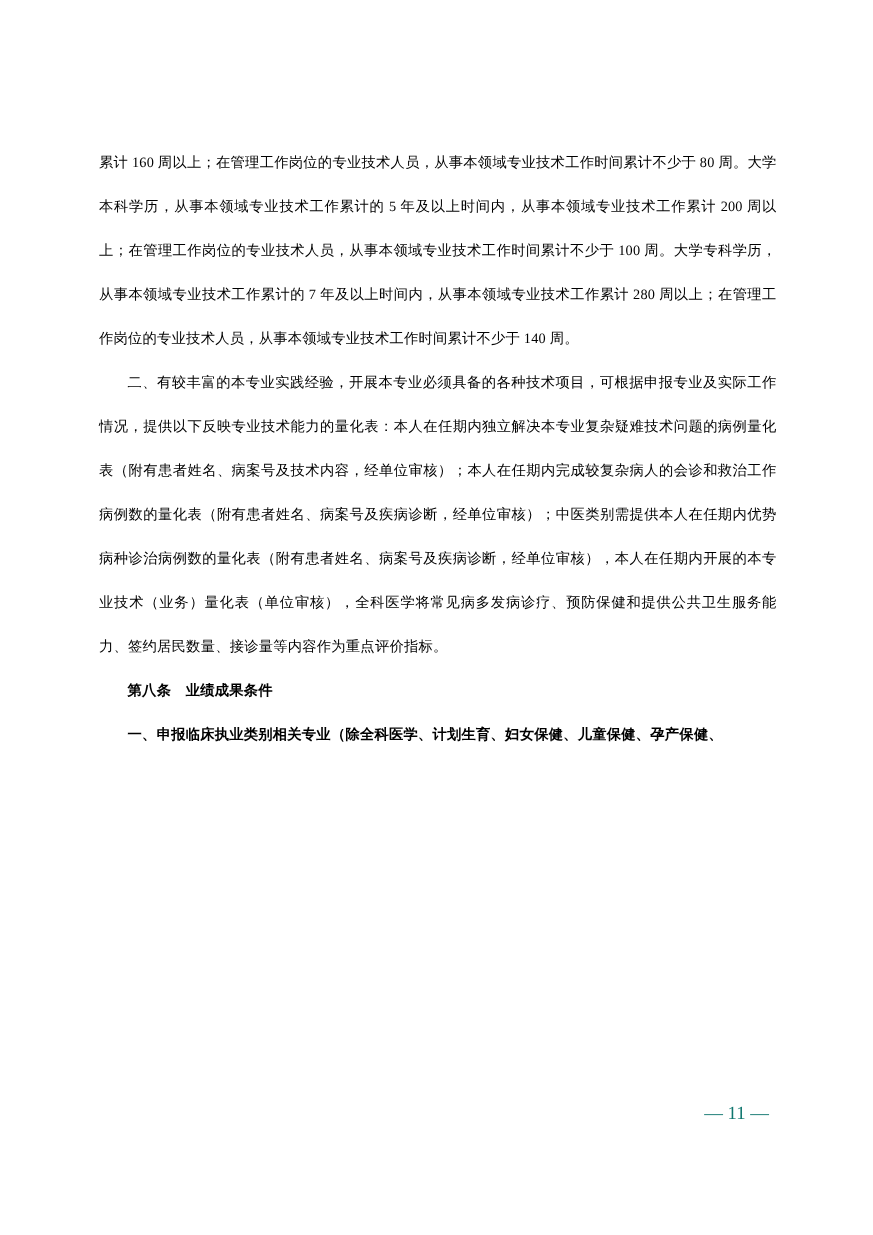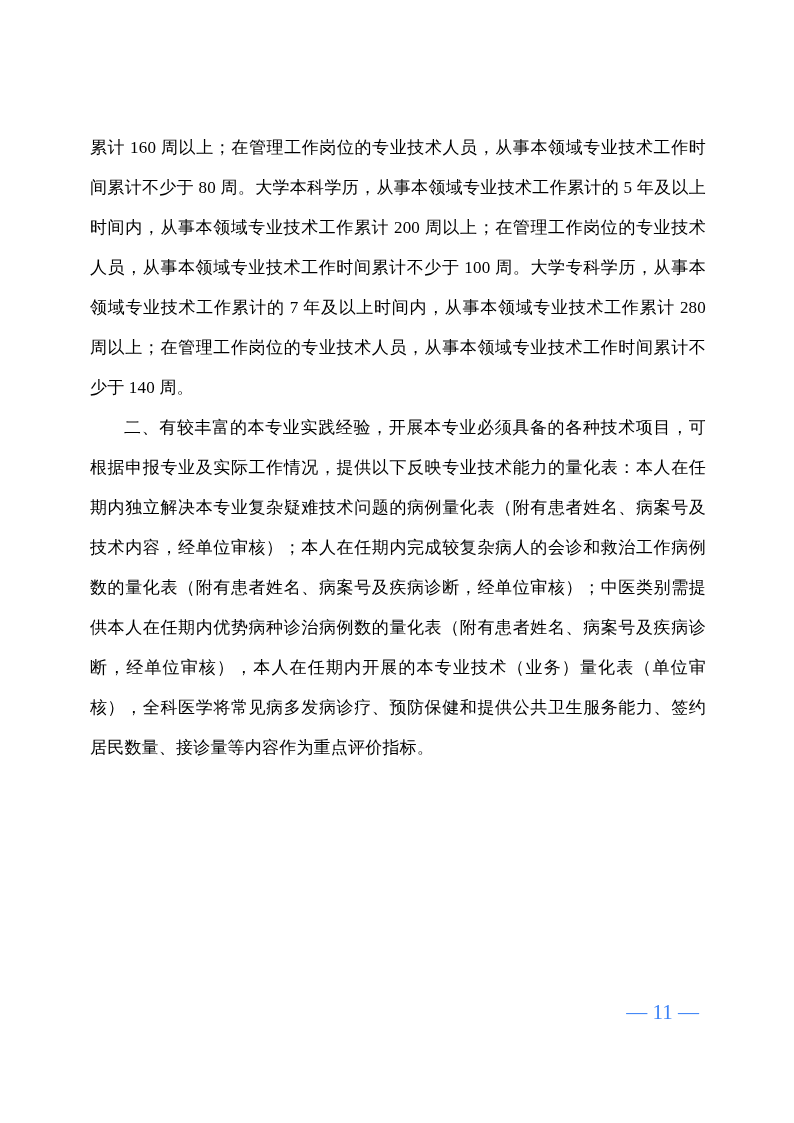--- a/index.html
+++ b/index.html
@@ -16,45 +16,47 @@
     color: #000000;
   }
   .page-body {
     position: absolute;
     left: 90px;
     top: 128px;
     width: 616px;
   }
   .page-body p {
     margin: 0;
-    font-size: 17px;
+    font-size: 13px;
     line-height: 40px;
     text-align: justify;
     text-justify: inter-ideograph;
     text-indent: 2em;
     letter-spacing: 0.2px;
   }
   .page-body p.no-indent {
     text-indent: 0;
   }
   .page-body p.bold {
     font-weight: bold;
   }
   .page-footer {
     position: absolute;
     top: 1000px;
     right: 95px;
-    font-size: 21px;
+    font-size: 17px;
     line-height: 24px;
     font-family: "Liberation Serif", "DejaVu Serif", serif;
-    color: #3b82f6;
+    color: #0f766e;
     white-space: nowrap;
   }
 </style>
 </head>
 <body>
 
 <div class="page-body">
   <p class="no-indent">累计 160 周以上；在管理工作岗位的专业技术人员，从事本领域专业技术工作时间累计不少于 80 周。大学本科学历，从事本领域专业技术工作累计的 5 年及以上时间内，从事本领域专业技术工作累计 200 周以上；在管理工作岗位的专业技术人员，从事本领域专业技术工作时间累计不少于 100 周。大学专科学历，从事本领域专业技术工作累计的 7 年及以上时间内，从事本领域专业技术工作累计 280 周以上；在管理工作岗位的专业技术人员，从事本领域专业技术工作时间累计不少于 140 周。</p>
   <p>二、有较丰富的本专业实践经验，开展本专业必须具备的各种技术项目，可根据申报专业及实际工作情况，提供以下反映专业技术能力的量化表：本人在任期内独立解决本专业复杂疑难技术问题的病例量化表（附有患者姓名、病案号及技术内容，经单位审核）；本人在任期内完成较复杂病人的会诊和救治工作病例数的量化表（附有患者姓名、病案号及疾病诊断，经单位审核）；中医类别需提供本人在任期内优势病种诊治病例数的量化表（附有患者姓名、病案号及疾病诊断，经单位审核），本人在任期内开展的本专业技术（业务）量化表（单位审核），全科医学将常见病多发病诊疗、预防保健和提供公共卫生服务能力、签约居民数量、接诊量等内容作为重点评价指标。</p>
+  <p class="bold">第八条　业绩成果条件</p>
+  <p class="bold">一、申报临床执业类别相关专业（除全科医学、计划生育、妇女保健、儿童保健、孕产保健、</p>
 </div>
 
 <div class="page-footer">— 11 —</div>
 
 </body></html>

